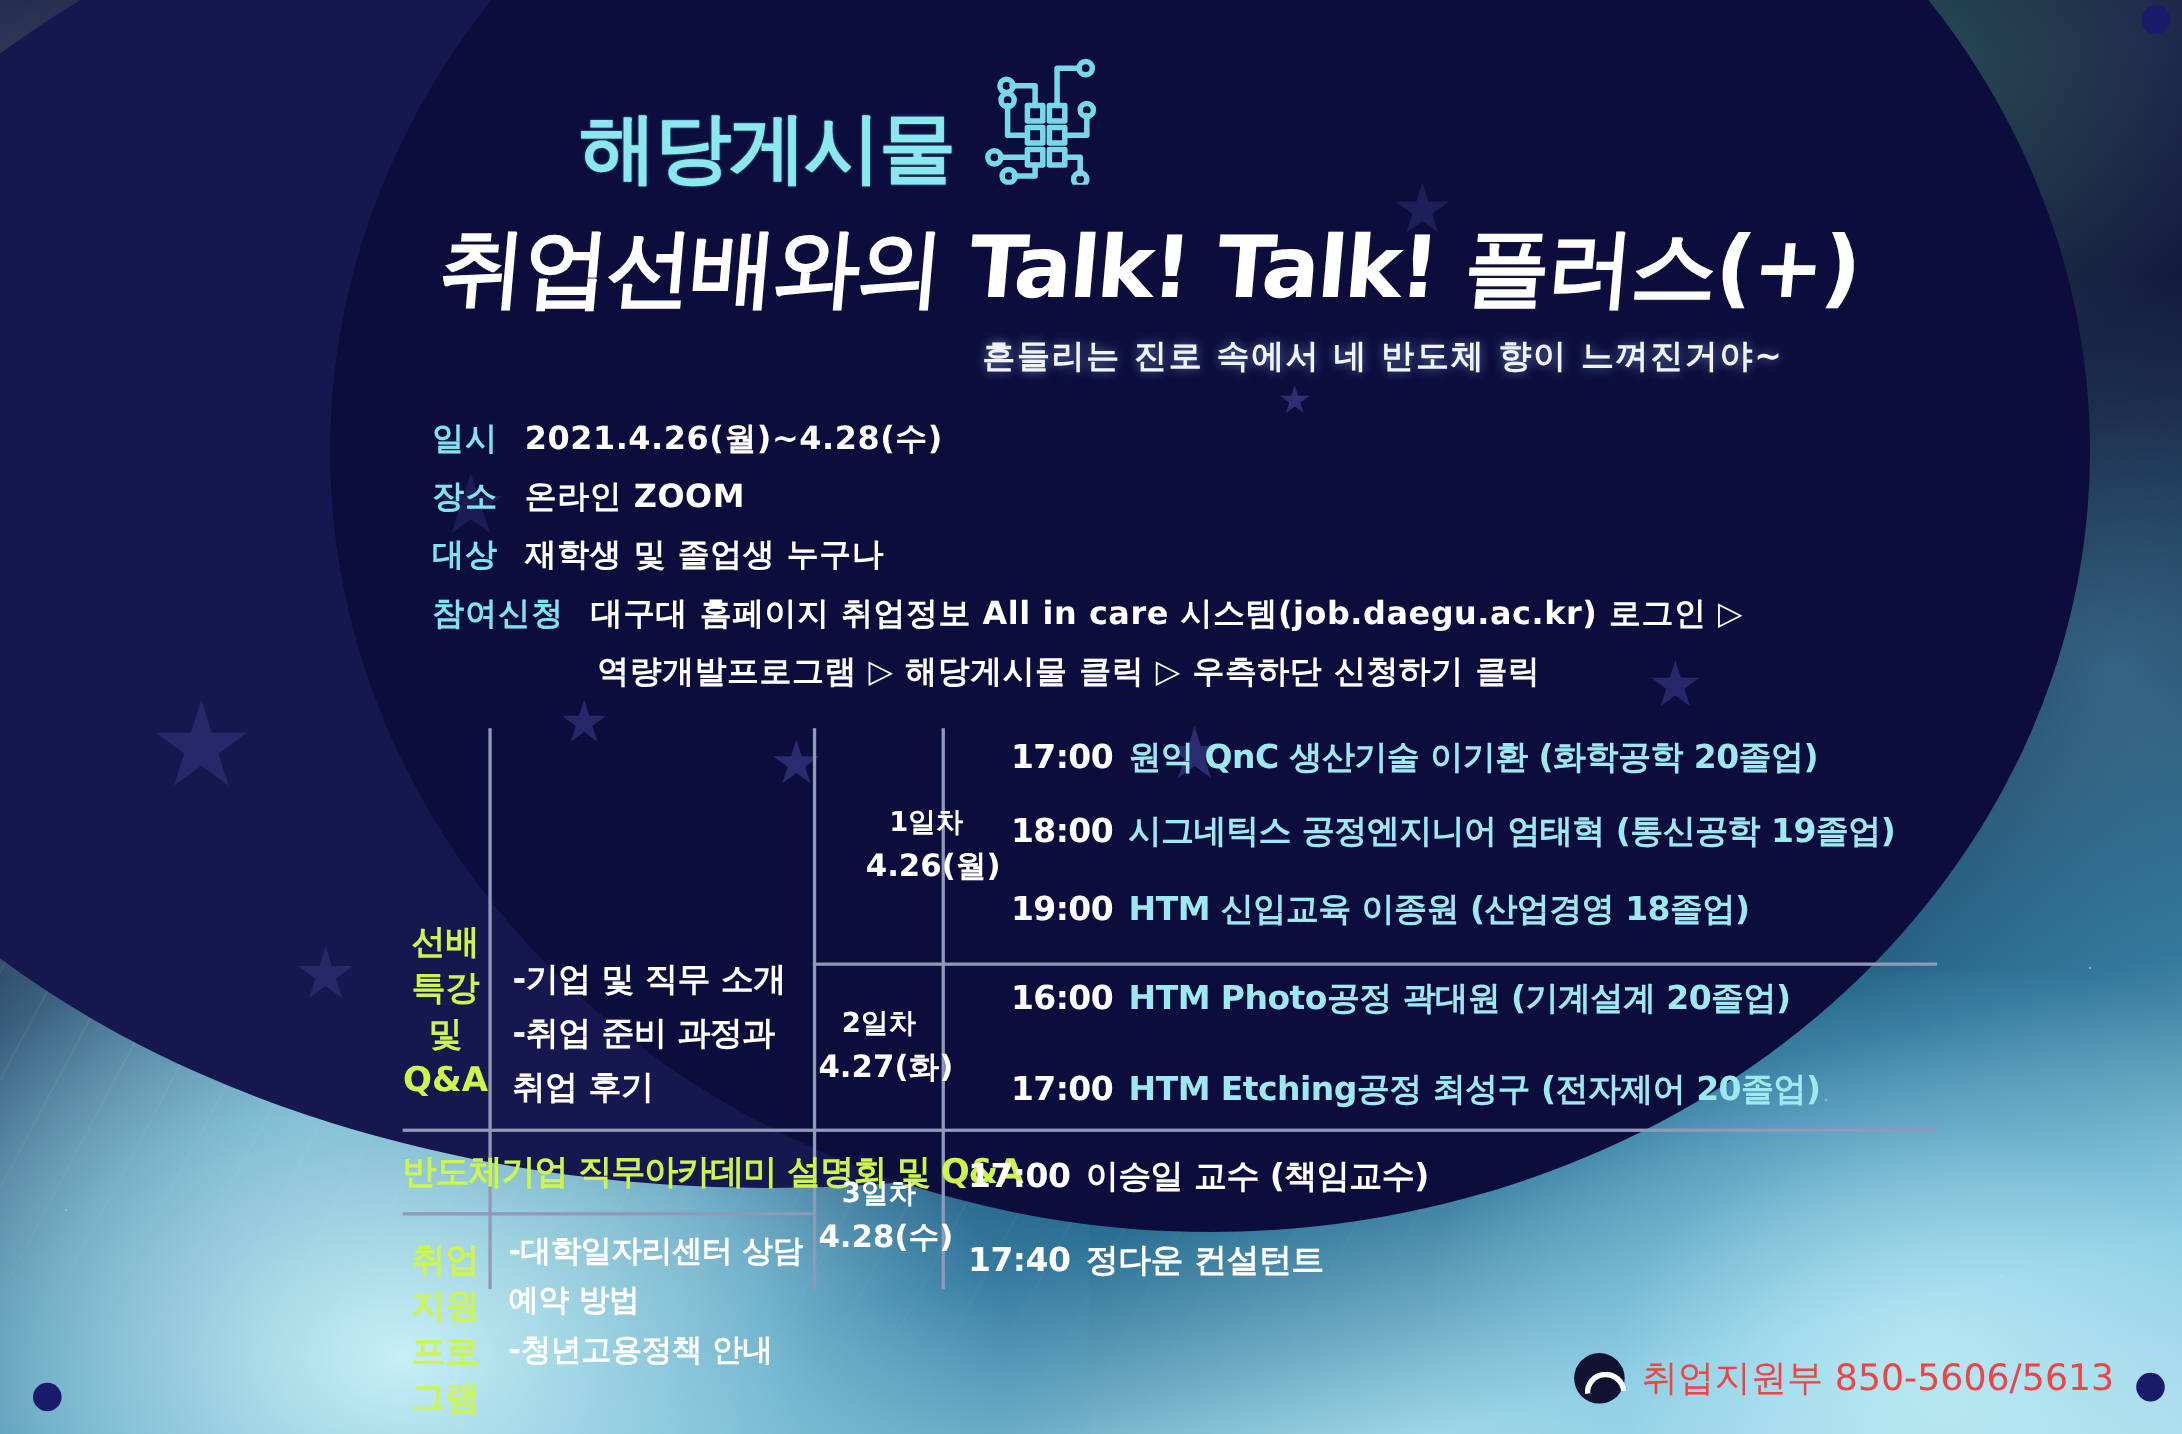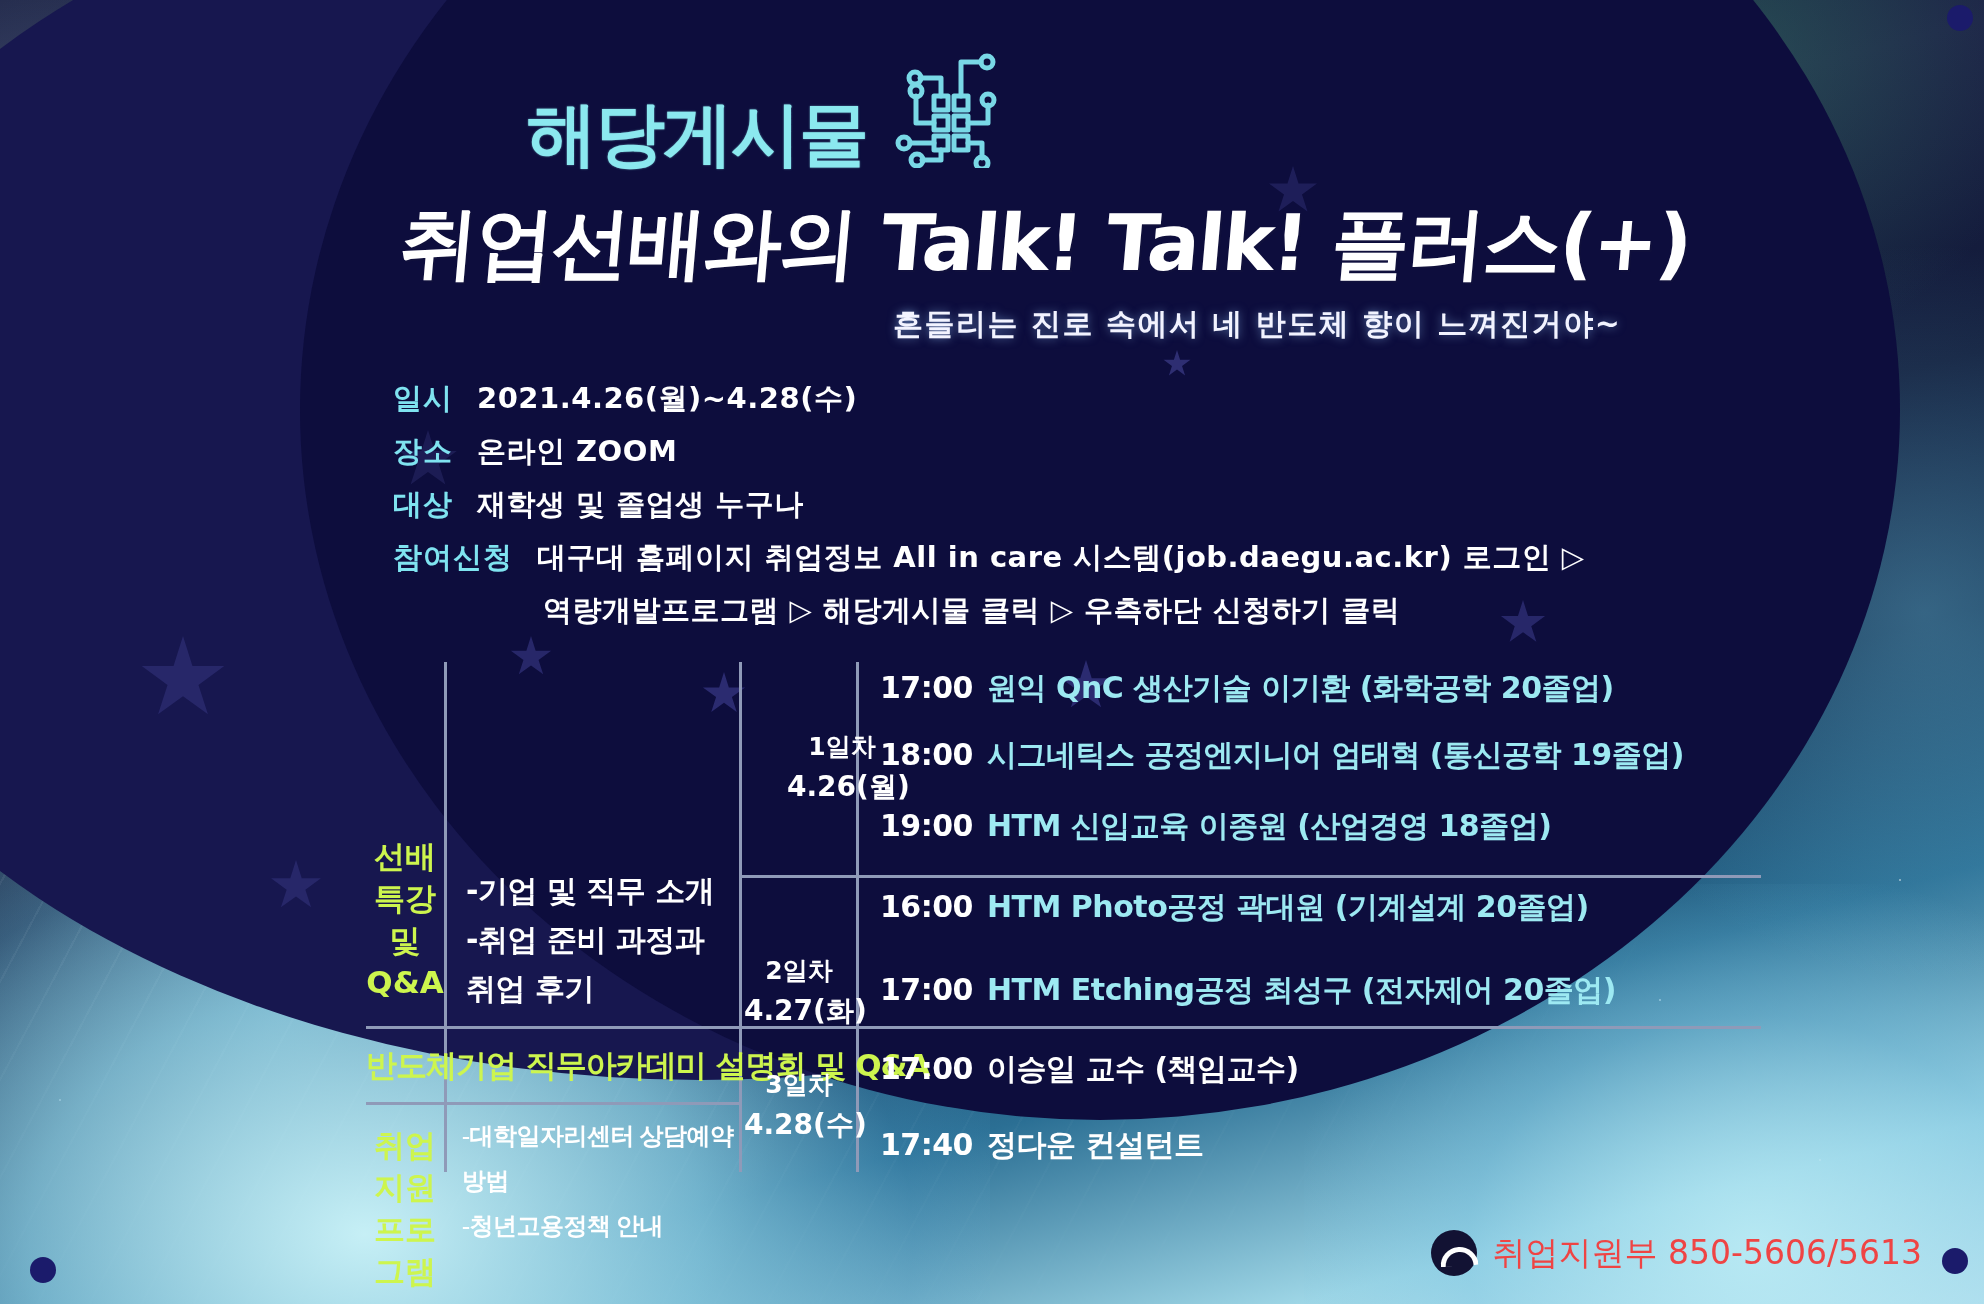--- a/index.html
+++ b/index.html
@@ -126,21 +126,21 @@
 
   .cell { position:absolute; }
   .cat {
     color:#cdf54e; font-weight:bold; font-size:31px; line-height:42px;
     text-align:center; letter-spacing:0px;
   }
   .desc { color:#ffffff; font-weight:bold; font-size:30px; line-height:49px; letter-spacing:-.5px; }
   .day { color:#ffffff; font-weight:bold; font-size:28px; line-height:40px; text-align:center; letter-spacing:0px; }
   .day .dnum { font-size:25px; }
   .sess { font-weight:bold; font-size:30px; letter-spacing:-.5px; white-space:nowrap; }
-  .sess.cyan { color:#9de9f2; }
+  .sess.cyan { color:#9de9f2;margin-left:39px; }
   .sess.white { color:#ffffff; }
   .sess .tm { color:#ffffff; margin-right:14px; }
 
   
   .footer { position:absolute; right:62px; bottom:28px; display:flex; align-items:center; gap:16px; }
   .phone-badge { width:46px; height:46px; border-radius:50%; background:#121233; position:relative; }
   .phone-badge::before{
     content:""; position:absolute; left:9px; top:17px; width:28px; height:14px;
     border:5px solid #fff; border-bottom:none; border-radius:28px 28px 0 0;
     transform:rotate(-4deg);
@@ -255,30 +255,30 @@
     <div class="cell cat" style="left:0px; top:484px; width:78px;">
       <div>취업지원</div>
       <div>프로그램</div>
     </div>
 
     <div class="cell desc" style="left:100px; top:226px; width:260px;">
       <div>-기업 및 직무 소개</div>
       <div>-취업 준비 과정과 취업 후기</div>
     </div>
 
-    <div class="cell desc" style="left:96px; top:474px; width:280px; font-size:24px; line-height:45px;font-family:Liberation Serif, serif;">
+    <div class="cell desc" style="left:96px; top:474px; width:280px; font-size:28px; line-height:45px;">
       <div>-대학일자리센터 상담예약 방법</div>
       <div>-청년고용정책 안내</div>
     </div>
 
     <div class="cell day" style="left:378px; top:87px; width:110px;margin-left:43px;">
       <div class="dnum">1일차</div>
       <div>4.26(월)</div>
     </div>
-    <div class="cell day" style="left:378px; top:270px; width:110px;margin-top:41px;">
+    <div class="cell day" style="left:378px; top:270px; width:110px;">
       <div class="dnum">2일차</div>
       <div>4.27(화)</div>
     </div>
     <div class="cell day" style="left:378px; top:425px; width:110px;">
       <div class="dnum">3일차</div>
       <div>4.28(수)</div>
     </div>
 
     <div class="cell sess cyan" style="left:514px; top:28px;">
       <span class="tm">17:00</span><span>원익 QnC 생산기술 이기환 (화학공학 20졸업)</span>

